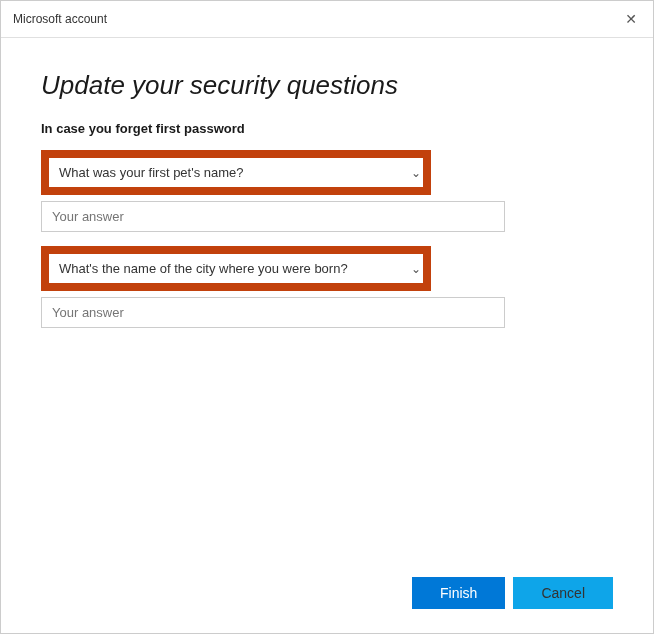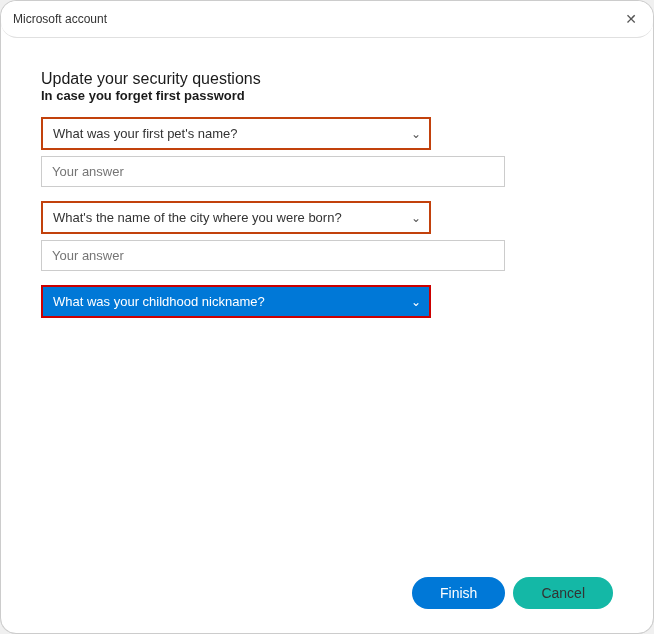--- a/index.html
+++ b/index.html
@@ -1,20 +1,19 @@
 <!DOCTYPE html>
 <html><head>
   <meta charset="utf-8">
   <style>
     * {
       box-sizing: border-box;
       margin: 0;
       padding: 0;
       font-family: 'Segoe UI', Arial, sans-serif;
-      border-radius: 16px;
     }
 
     body {
       background: #f0f0f0;
       display: flex;
       align-items: center;
       justify-content: center;
       min-height: 100vh;
     }
 
@@ -56,23 +55,25 @@
       border: none;
     }
 
     .content {
       flex: 1;
       padding: 32px 40px 24px 40px;
       overflow-y: auto;
     }
 
     .page-title {
-      font-size: 16px;
+      font-size: 26px;
       font-weight: 300;
       color: #1a1a1a;
+      margin-bottom: 20px;
+      font-style: italic;
     }
 
     .subtitle {
       font-size: 13px;
       font-weight: 600;
       color: #1a1a1a;
       margin-bottom: 14px;
     }
 
     .form-group {
@@ -88,21 +89,21 @@
       display: inline-block;
       width: 390px;
       margin-bottom: 6px;
     }
 
     .select-wrapper select {
       width: 100%;
       padding: 7px 32px 7px 10px;
       font-size: 13px;
       color: #333;
-      border: 2px solid #c2410c;
+      border: 8px solid #c2410c;
       border-radius: 0;
       background: #fff;
       appearance: none;
       -webkit-appearance: none;
       cursor: pointer;
       outline: none;
     }
 
     .select-wrapper .chevron {
       position: absolute;
@@ -149,21 +150,21 @@
       background: #0078d7;
       color: #fff;
       border: none;
       padding: 8px 28px;
       font-size: 14px;
       cursor: pointer;
       min-width: 90px;
     }
 
     .btn-cancel {
-      background: #14b8a6;
+      background: #0ea5e9;
       color: #333;
       border: none;
       padding: 8px 28px;
       font-size: 14px;
       cursor: pointer;
       min-width: 90px;
     }
 
     .spacer {
       flex: 1;

